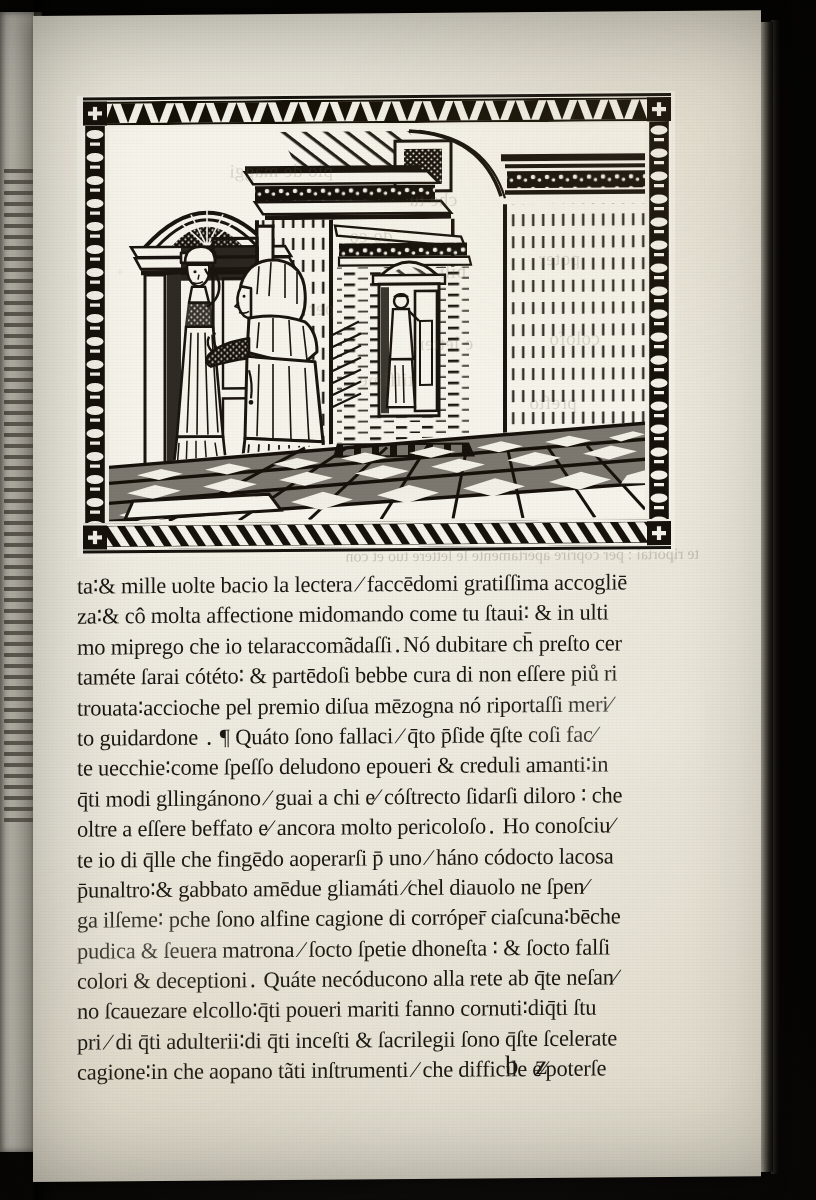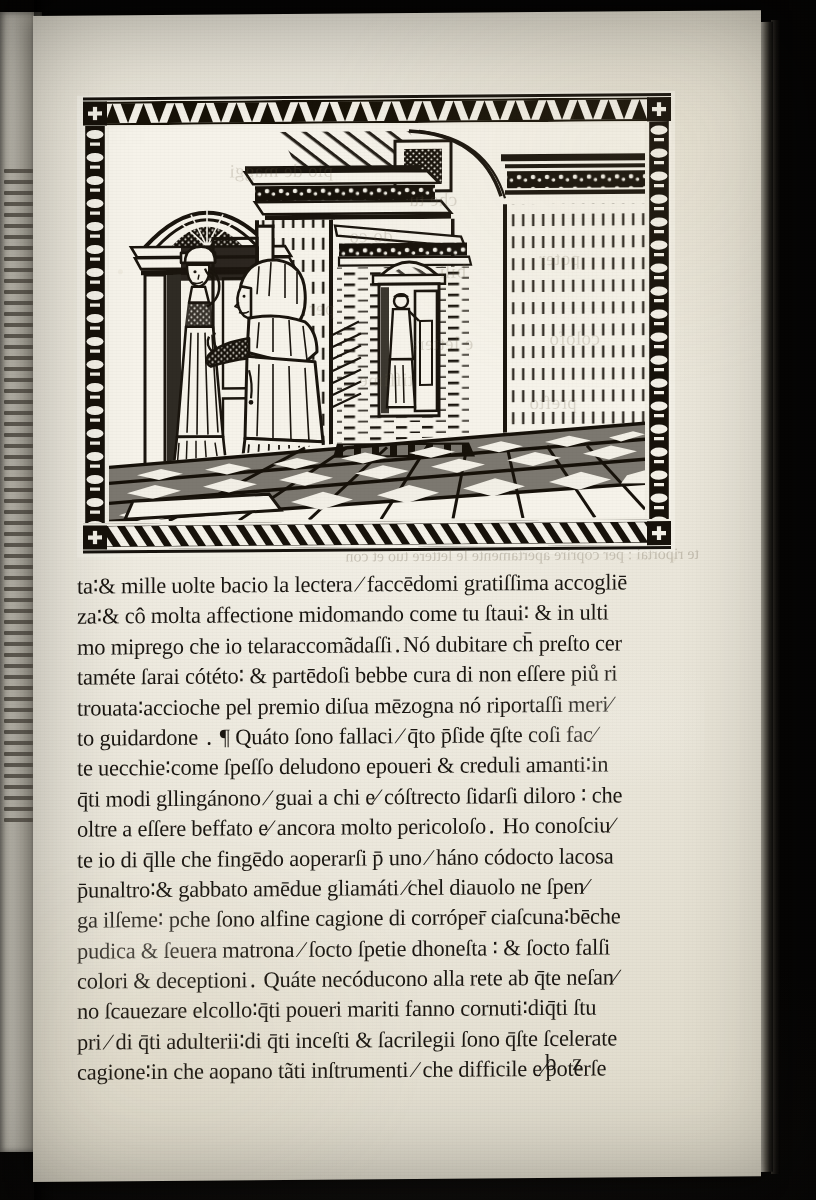--- a/index.html
+++ b/index.html
@@ -91,21 +91,21 @@
   
   .textblock{position:absolute;left:44px;top:556px;width:628px;}
   .showthru-line{position:absolute;left:2px;top:-22px;width:620px;height:18px;
     opacity:.30;color:#6e6450;font-size:16px;transform:scaleX(-1);white-space:nowrap;
     font-family:"Liberation Serif",serif;}
   .tline{position:relative;height:30.4px;
     font-family:"Liberation Serif",serif;
     font-size:22.5px;line-height:30.4px;color:#1b1712;
     letter-spacing:-0.25px;white-space:nowrap;
     text-rendering:optimizeLegibility;}
-  .sig{position:absolute;left:512px;top:1038px;font-size:23px;color:#1d1914;
+  .sig{position:absolute;left:472px;top:1038px;font-size:27px;color:#1d1914;
     font-family:"Liberation Serif",serif;letter-spacing:5px;}
 
   
   .inkwear{position:absolute;left:0;top:0;width:628px;height:520px;pointer-events:none;
     background:
       radial-gradient(ellipse 30% 18% at 88% 30%, rgba(240,237,228,.30), transparent 70%),
       radial-gradient(ellipse 26% 14% at 10% 72%, rgba(240,237,228,.26), transparent 70%);}
 
   
   .grain{position:absolute;inset:0;pointer-events:none;opacity:.16;

